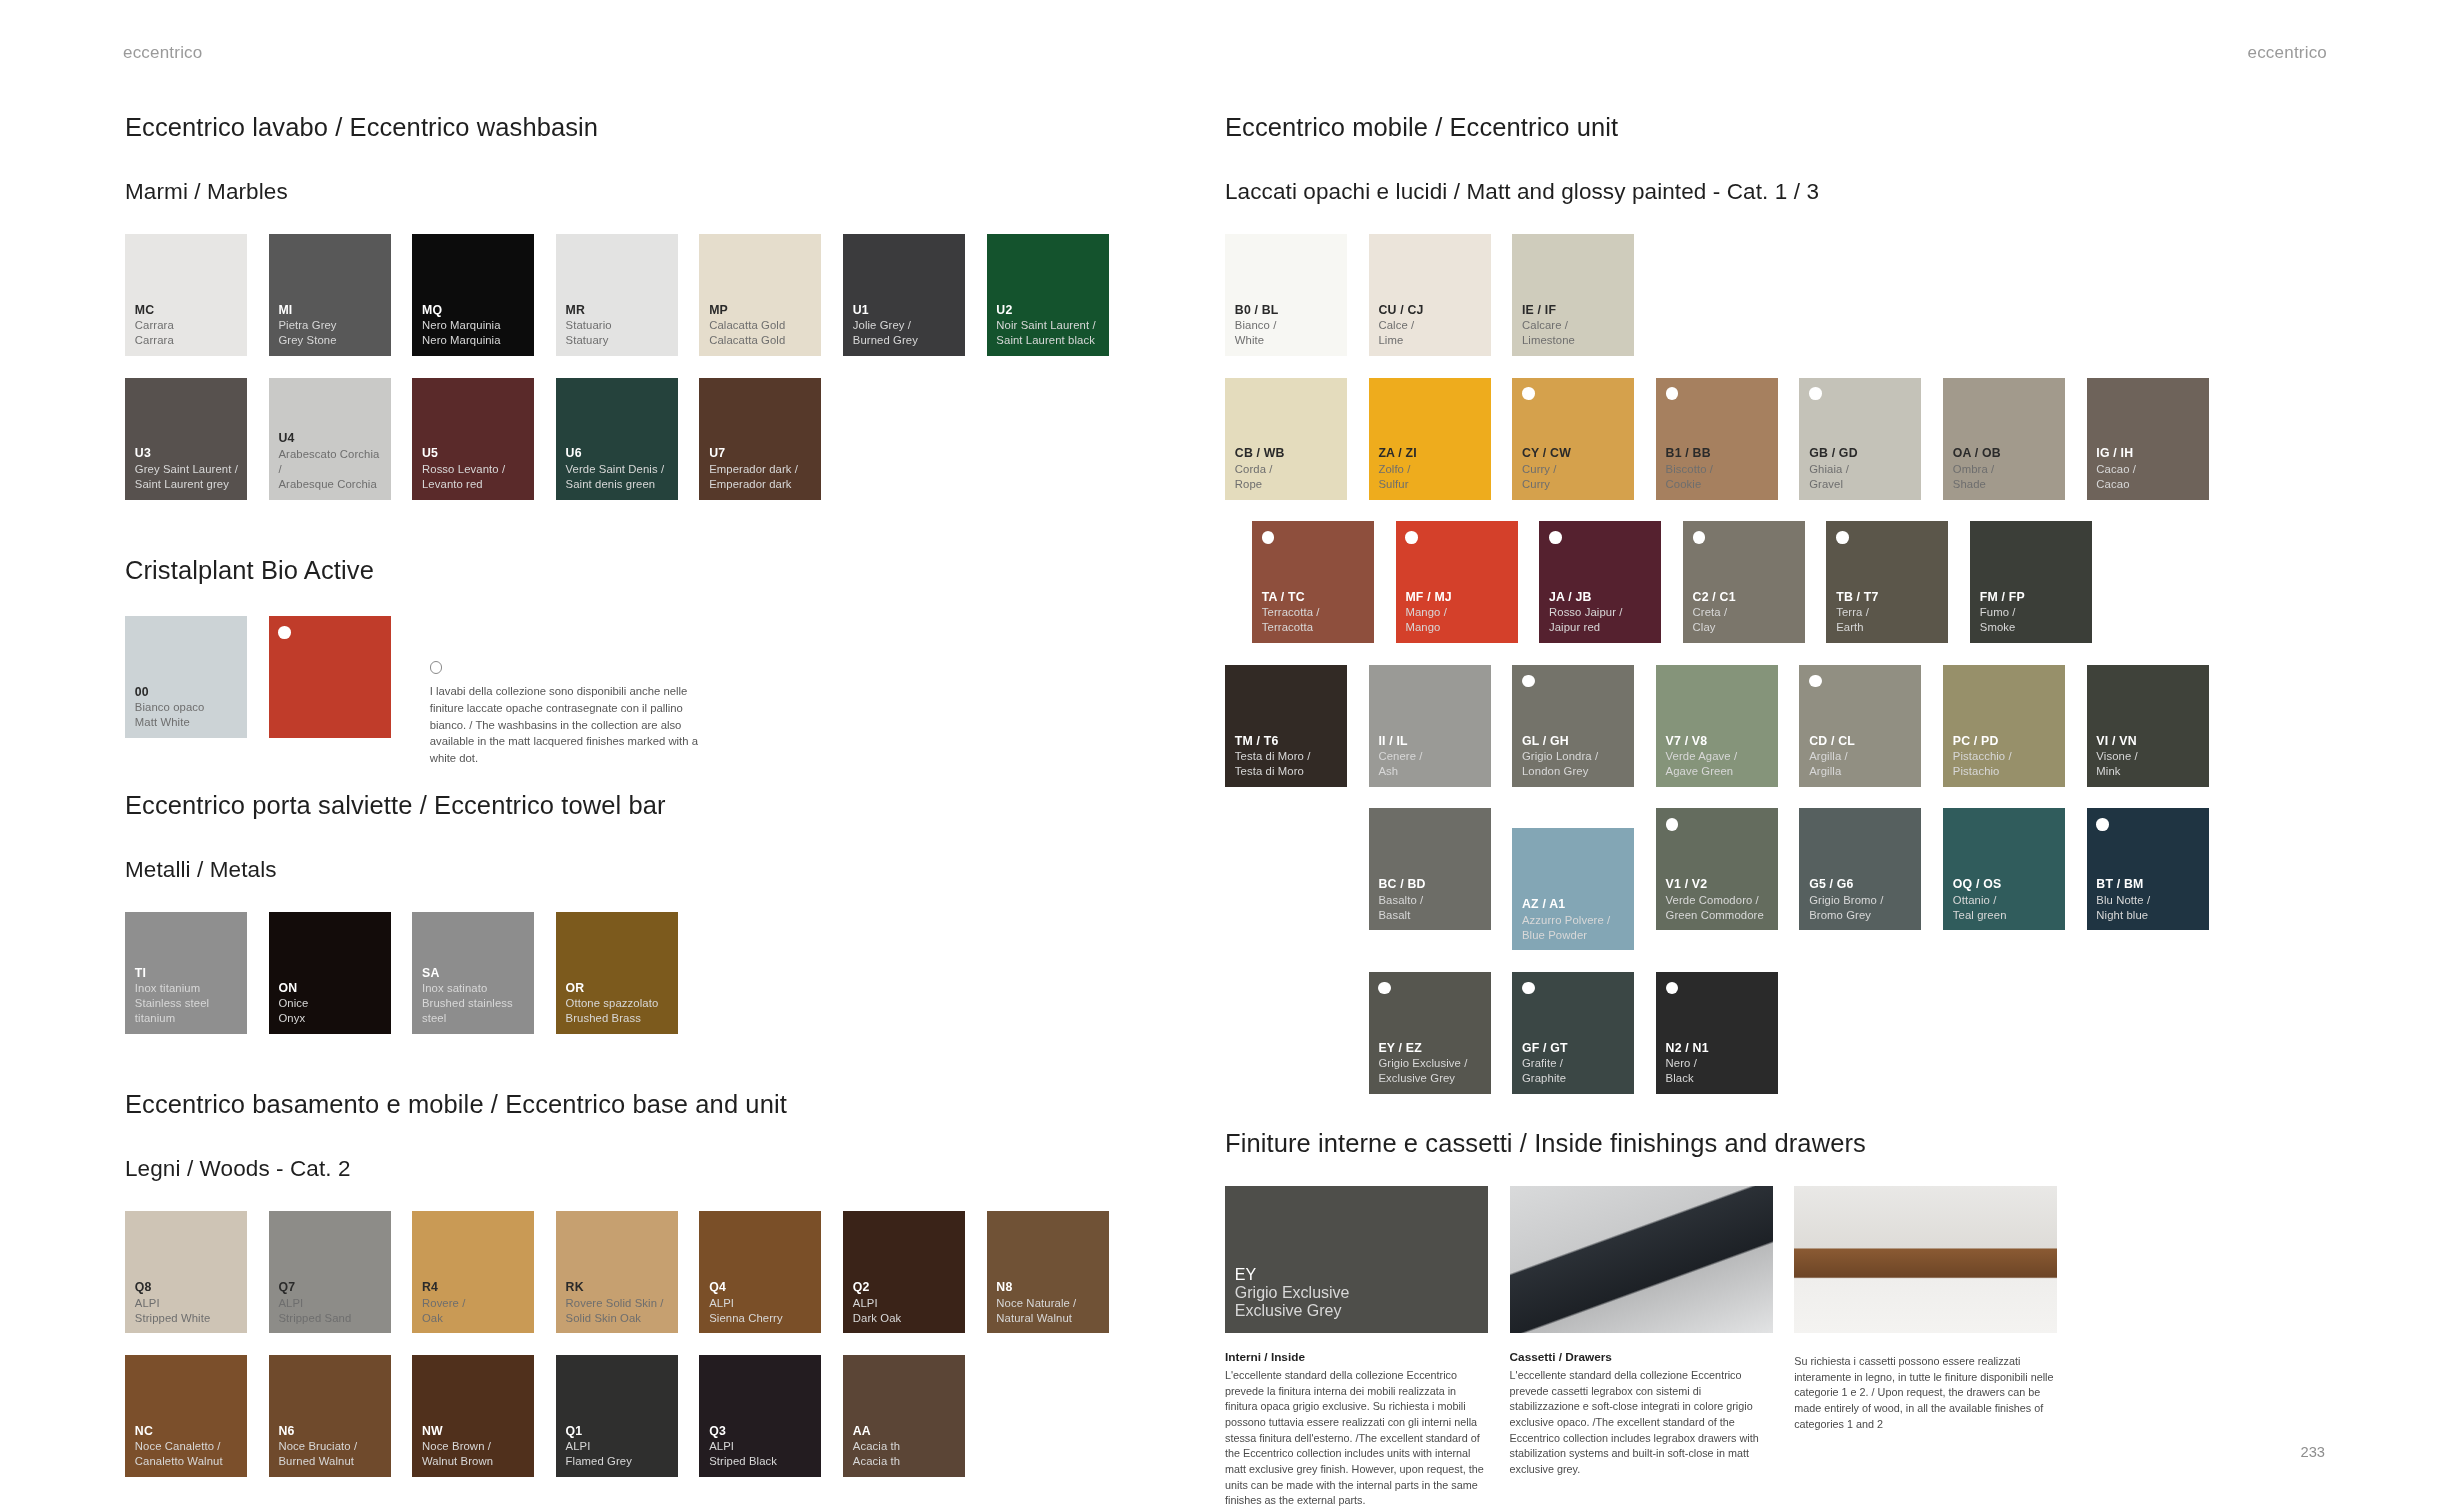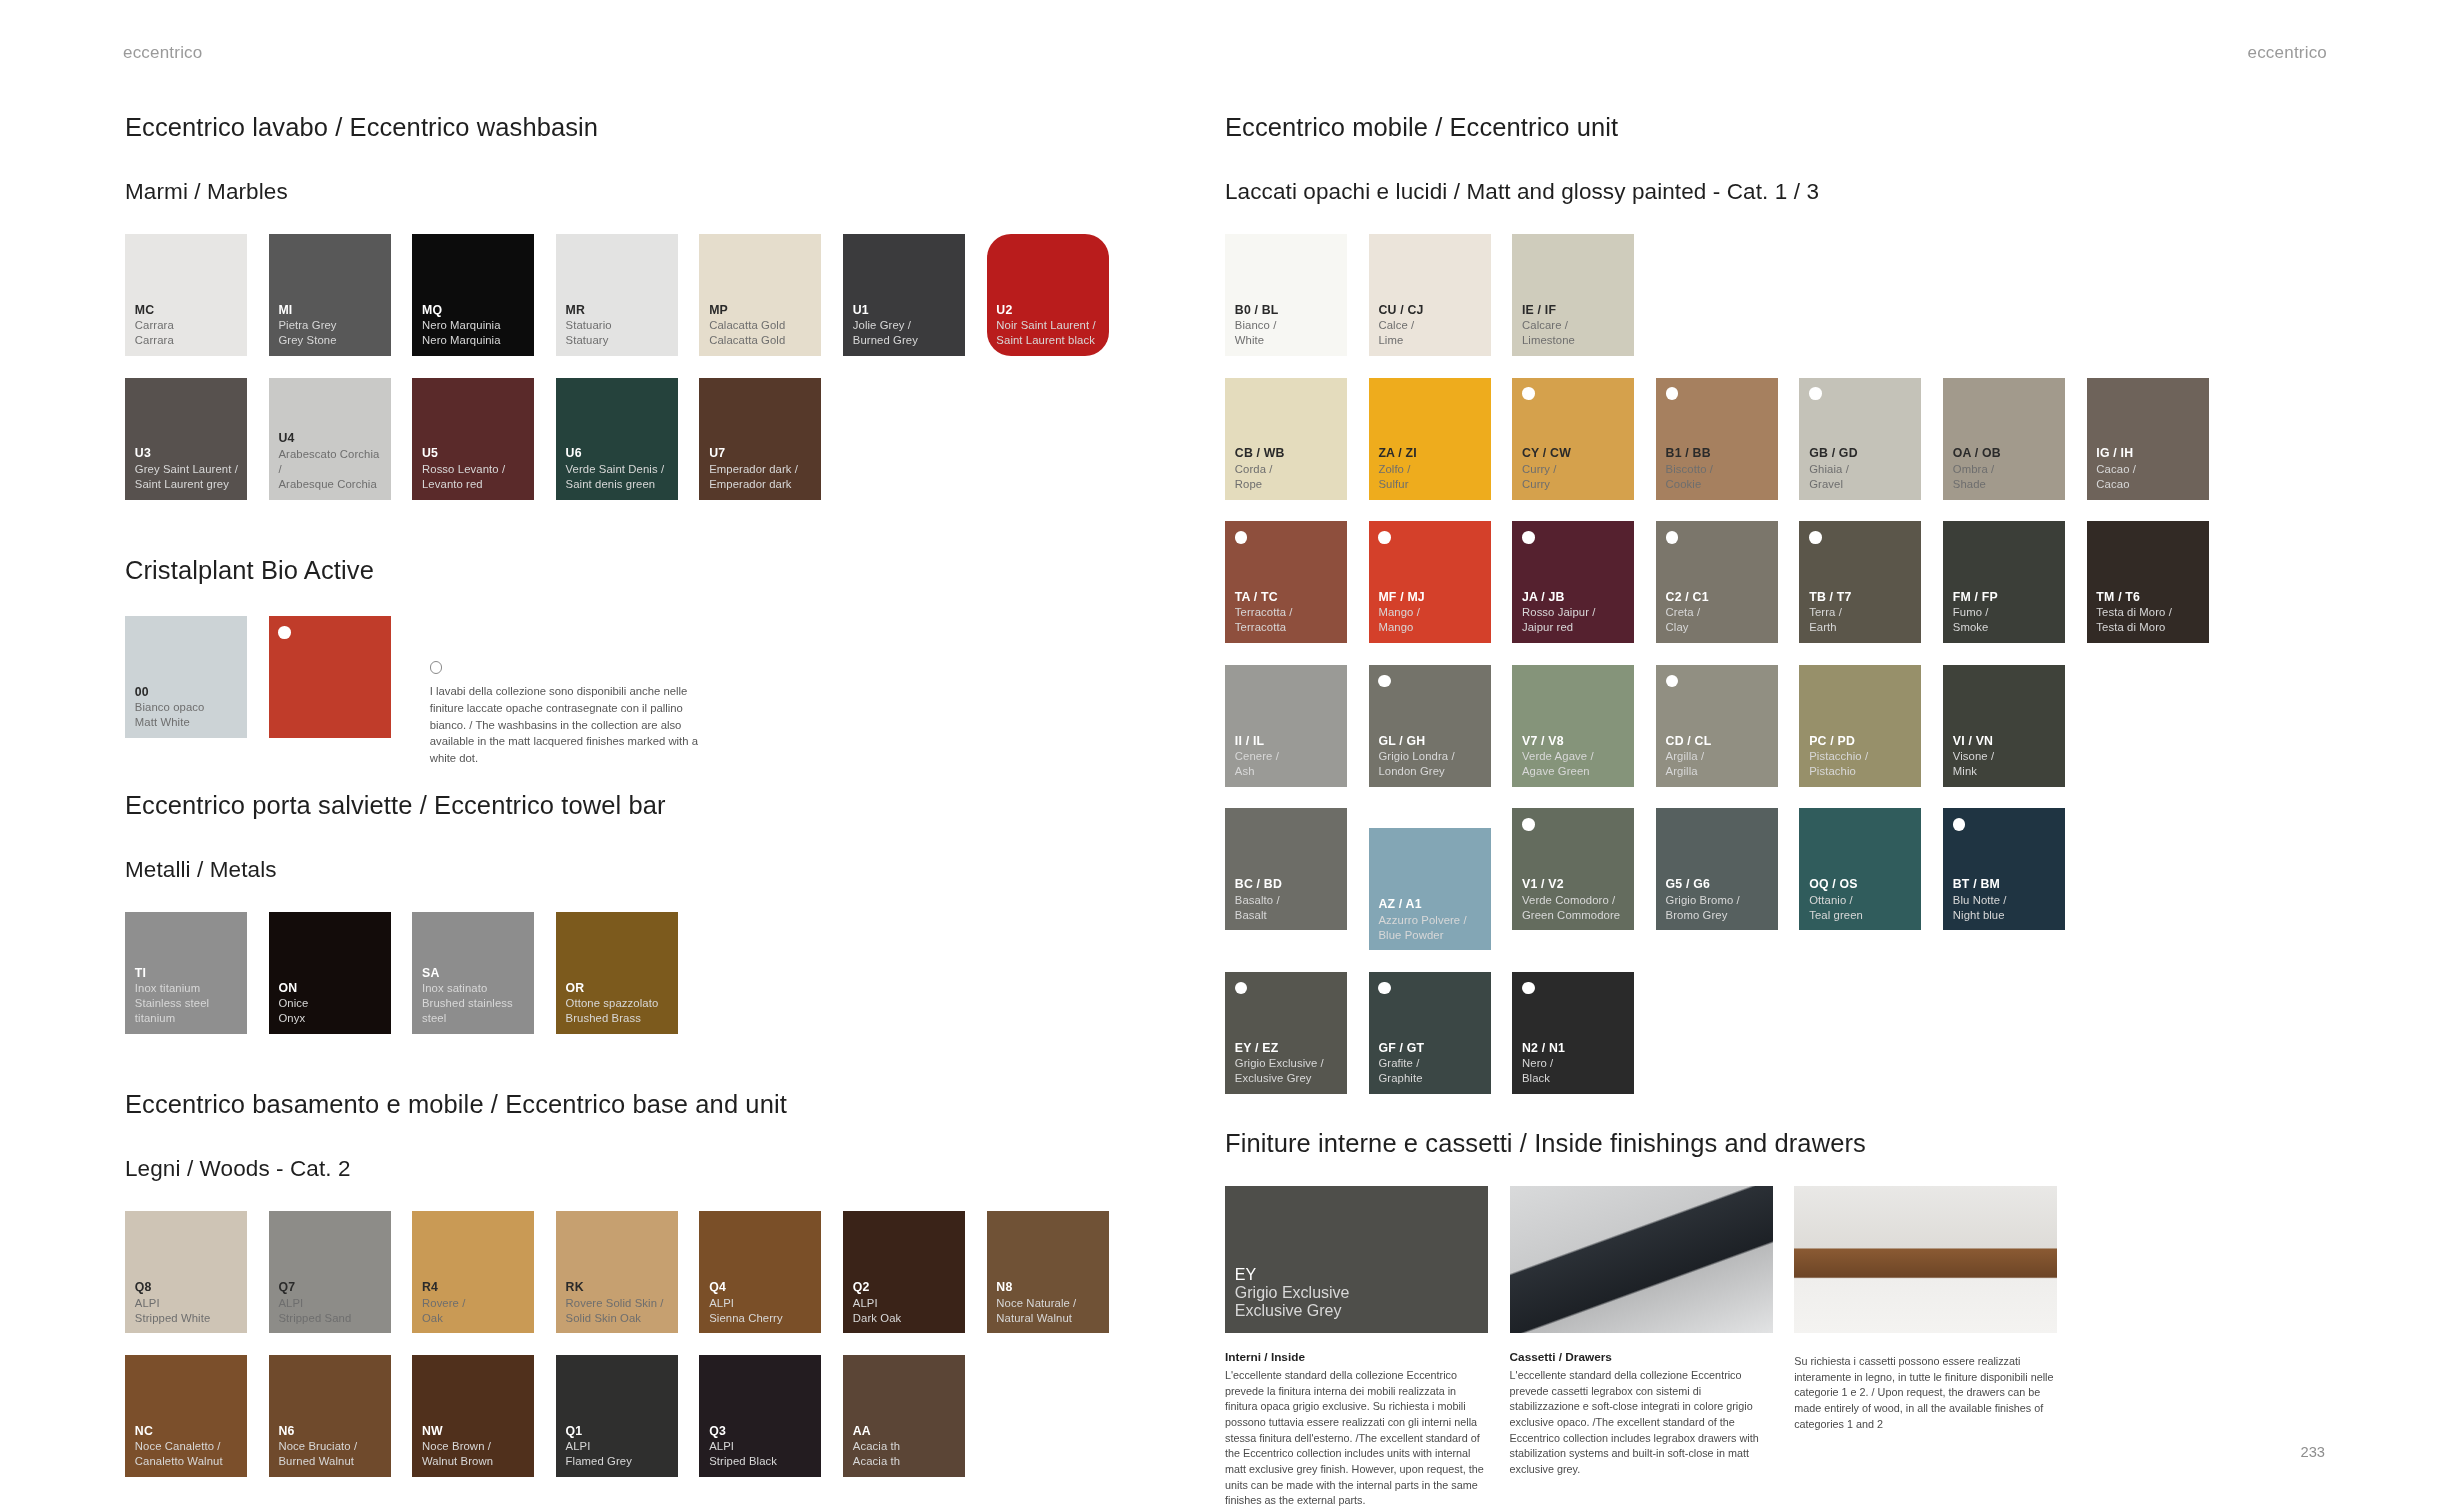--- a/index.html
+++ b/index.html
@@ -141,21 +141,21 @@
               <div class="nm">Calacatta Gold</div>
             </div>
           </div>
           <div class="sw dark" style="background: rgb(59, 59, 61);">
             <div class="lbl">
               <div class="code">U1</div>
               <div class="nm">Jolie Grey /</div>
               <div class="nm">Burned Grey</div>
             </div>
           </div>
-          <div class="sw dark" style="background: #b91c1c; border-radius: 24px;">
+          <div class="sw dark" style="background: #14532d;">
             <div class="lbl">
               <div class="code">U2</div>
               <div class="nm">Noir Saint Laurent /</div>
               <div class="nm">Saint Laurent black</div>
             </div>
           </div>
           <div class="sw dark" style="background: rgb(87, 81, 78);">
             <div class="lbl">
               <div class="code">U3</div>
               <div class="nm">Grey Saint Laurent /</div>
@@ -437,21 +437,21 @@
               <div class="nm">Shade</div>
             </div>
           </div>
           <div class="sw dark" style="background: rgb(110, 99, 90);">
             <div class="lbl">
               <div class="code">IG / IH</div>
               <div class="nm">Cacao /</div>
               <div class="nm">Cacao</div>
             </div>
           </div>
-          <div class="sw dark" style="background: rgb(142, 79, 61);">
+          <div class="sw dark" style="background: rgb(142, 79, 61); margin-left: 27px;">
             <div class="dot"></div>
             <div class="lbl">
               <div class="code">TA / TC</div>
               <div class="nm">Terracotta /</div>
               <div class="nm">Terracotta</div>
             </div>
           </div>
           <div class="sw dark" style="background: rgb(212, 64, 42);">
             <div class="dot"></div>
             <div class="lbl">

